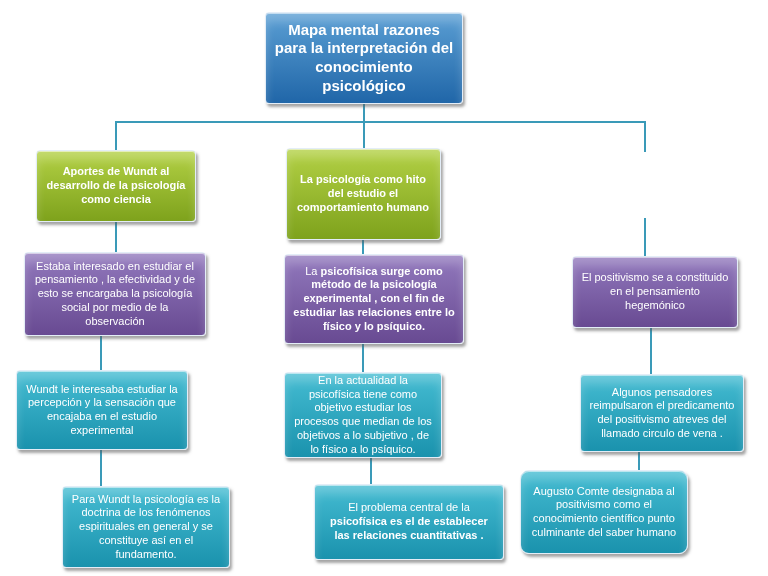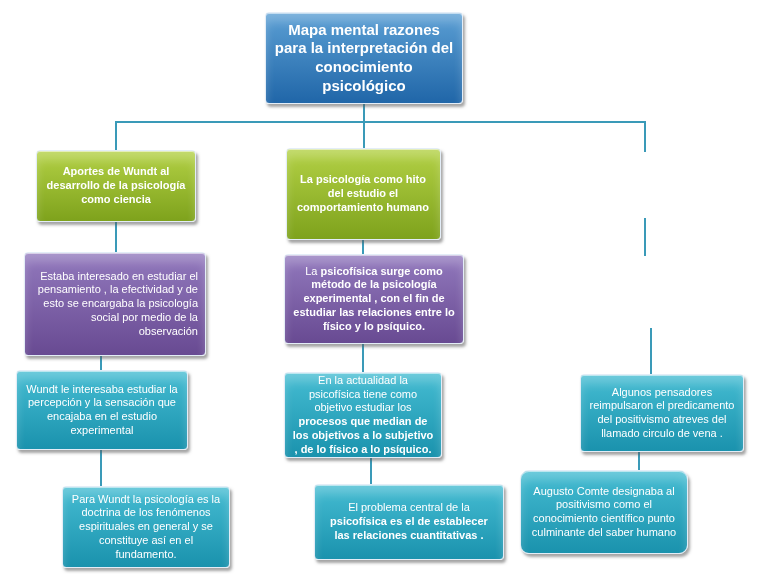--- a/index.html
+++ b/index.html
@@ -33,21 +33,21 @@
   .purple { background: linear-gradient(to bottom, var(--purple-top), var(--purple-bottom)); }
   .teal   { background: linear-gradient(to bottom, var(--teal-top), var(--teal-bottom)); }
 
   .line { position: absolute; background: var(--connector); }
 
   
   .n-root { left:265px; top:12px;  width:198px; height:92px; }
   .n-g1   { left:36px;  top:150px; width:160px; height:72px; }
   .n-g2   { left:286px; top:148px; width:155px; height:92px;padding-left:6px; }
   .n-g3   { left:566px; top:152px; width:158px; height:66px; }
-  .n-p1   { left:24px;  top:252px; width:182px; height:104px;text-align:right; }
+  .n-p1   { left:24px;  top:252px; width:182px; height:84px; }
   .n-p2   { left:284px; top:254px; width:180px; height:90px; }
   .n-p3   { left:572px; top:256px; width:166px; height:72px; }
   .n-t1   { left:16px;  top:370px; width:172px; height:80px; }
   .n-t2   { left:284px; top:372px; width:158px; height:86px; }
   .n-t3   { left:580px; top:374px; width:164px; height:78px; }
   .n-b1   { left:62px;  top:486px; width:168px; height:82px; }
   .n-b2   { left:314px; top:484px; width:190px; height:76px;justify-content:center; }
   .n-b3   { left:520px; top:470px; width:168px; height:84px;border-radius:9px; }
 
   
@@ -86,24 +86,25 @@
 
   <div class="node root n-root">Mapa mental razones para la interpretación del conocimiento psicológico</div>
 
   <div class="node green n-g1">Aportes de Wundt al desarrollo de la psicología como ciencia</div>
   <div class="node green n-g2">La psicología como hito del estudio el comportamiento humano</div>
 
   <div class="node purple n-p1">Estaba interesado en estudiar el pensamiento , la efectividad y de esto se encargaba la psicología social por medio de la observación</div>
   <div class="node purple n-p2">
       <span><span style="font-weight: 400;">La </span><span style="font-weight: 700;">psicofísica surge como método de la psicología experimental , con el fin de estudiar las relaciones entre lo físico y lo psíquico.</span></span>
     </div>
+  <div class="node purple n-p3">El positivismo se a constituido en el pensamiento hegemónico</div>
 
   <div class="node teal n-t1">Wundt le interesaba estudiar la percepción y la sensación que encajaba en el estudio experimental</div>
   <div class="node teal n-t2">
-      <span><span style="font-weight: 400;">En la actualidad la psicofísica tiene como objetivo estudiar los </span><span style="font-weight: 700;">procesos que median de los objetivos a lo subjetivo , de lo físico a lo psíquico.</span></span>
+      <span><span style="font-weight: 400;">En la actualidad la psicofísica tiene como objetivo estudiar los </span><span style="font-weight: 400;">procesos que median de los objetivos a lo subjetivo , de lo físico a lo psíquico.</span></span>
     </div>
   <div class="node teal n-b1">Para Wundt la psicología es la doctrina de los fenómenos espirituales en general y se constituye así en el fundamento.</div>
 
   <div class="node teal n-t3">Algunos pensadores reimpulsaron el predicamento del positivismo atreves del llamado circulo de vena .</div>
   <div class="node teal n-b2">
       <span><span style="font-weight: 400;">El problema central de la </span><span style="font-weight: 700;">psicofísica es el de establecer las relaciones cuantitativas .</span></span>
     </div>
   <div class="node teal n-b3">Augusto Comte designaba al positivismo como el conocimiento científico punto culminante del saber humano</div>
 
 </div>

